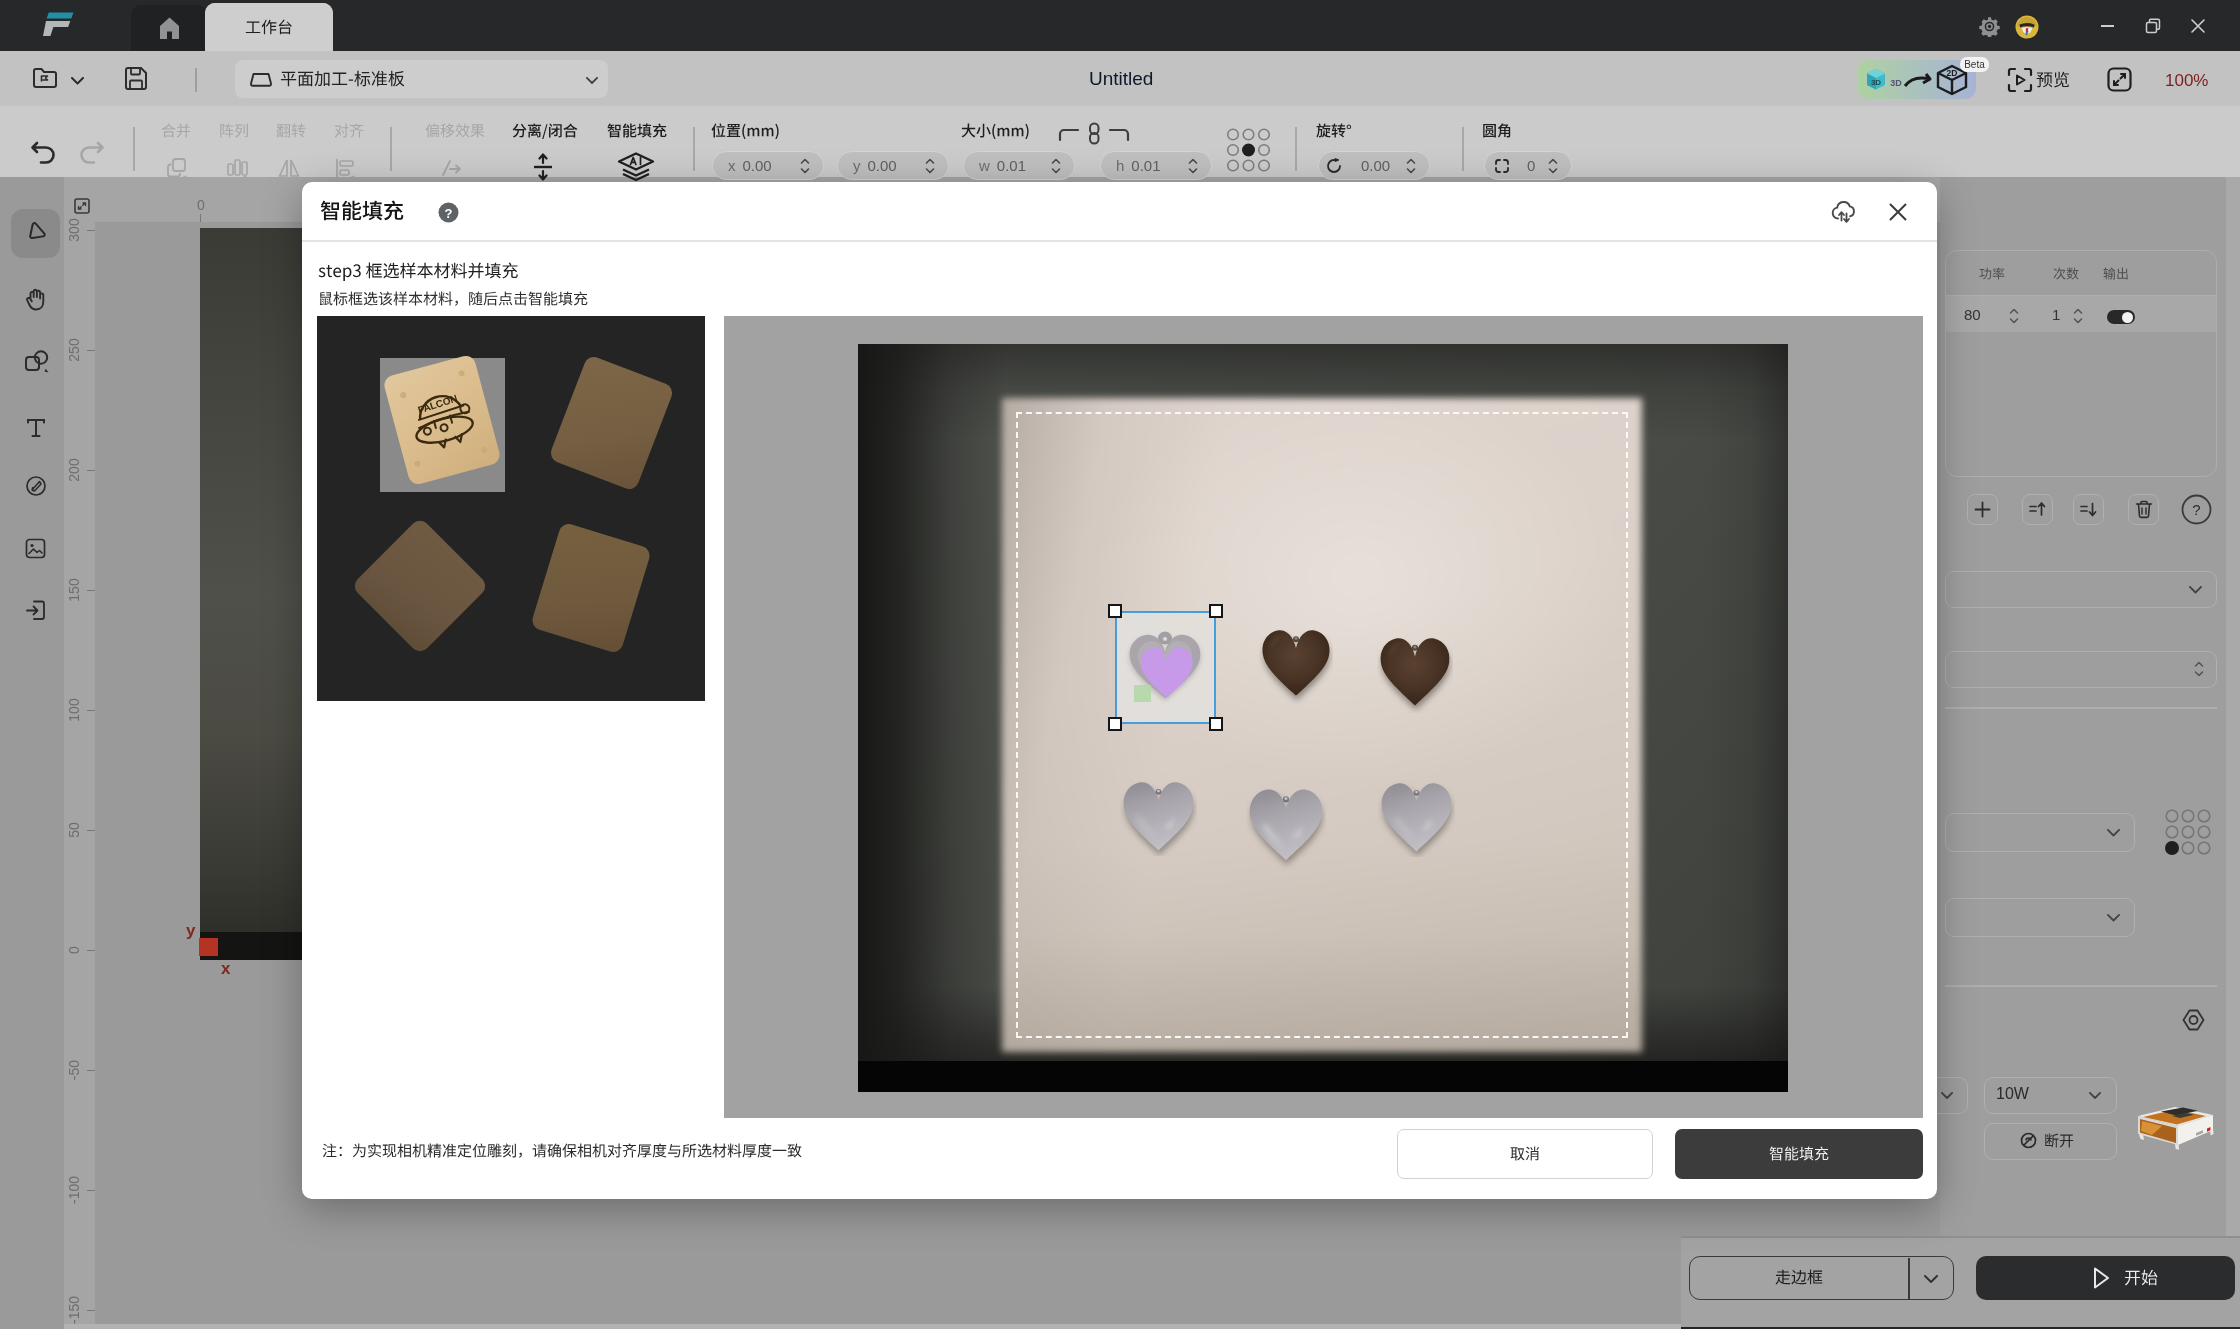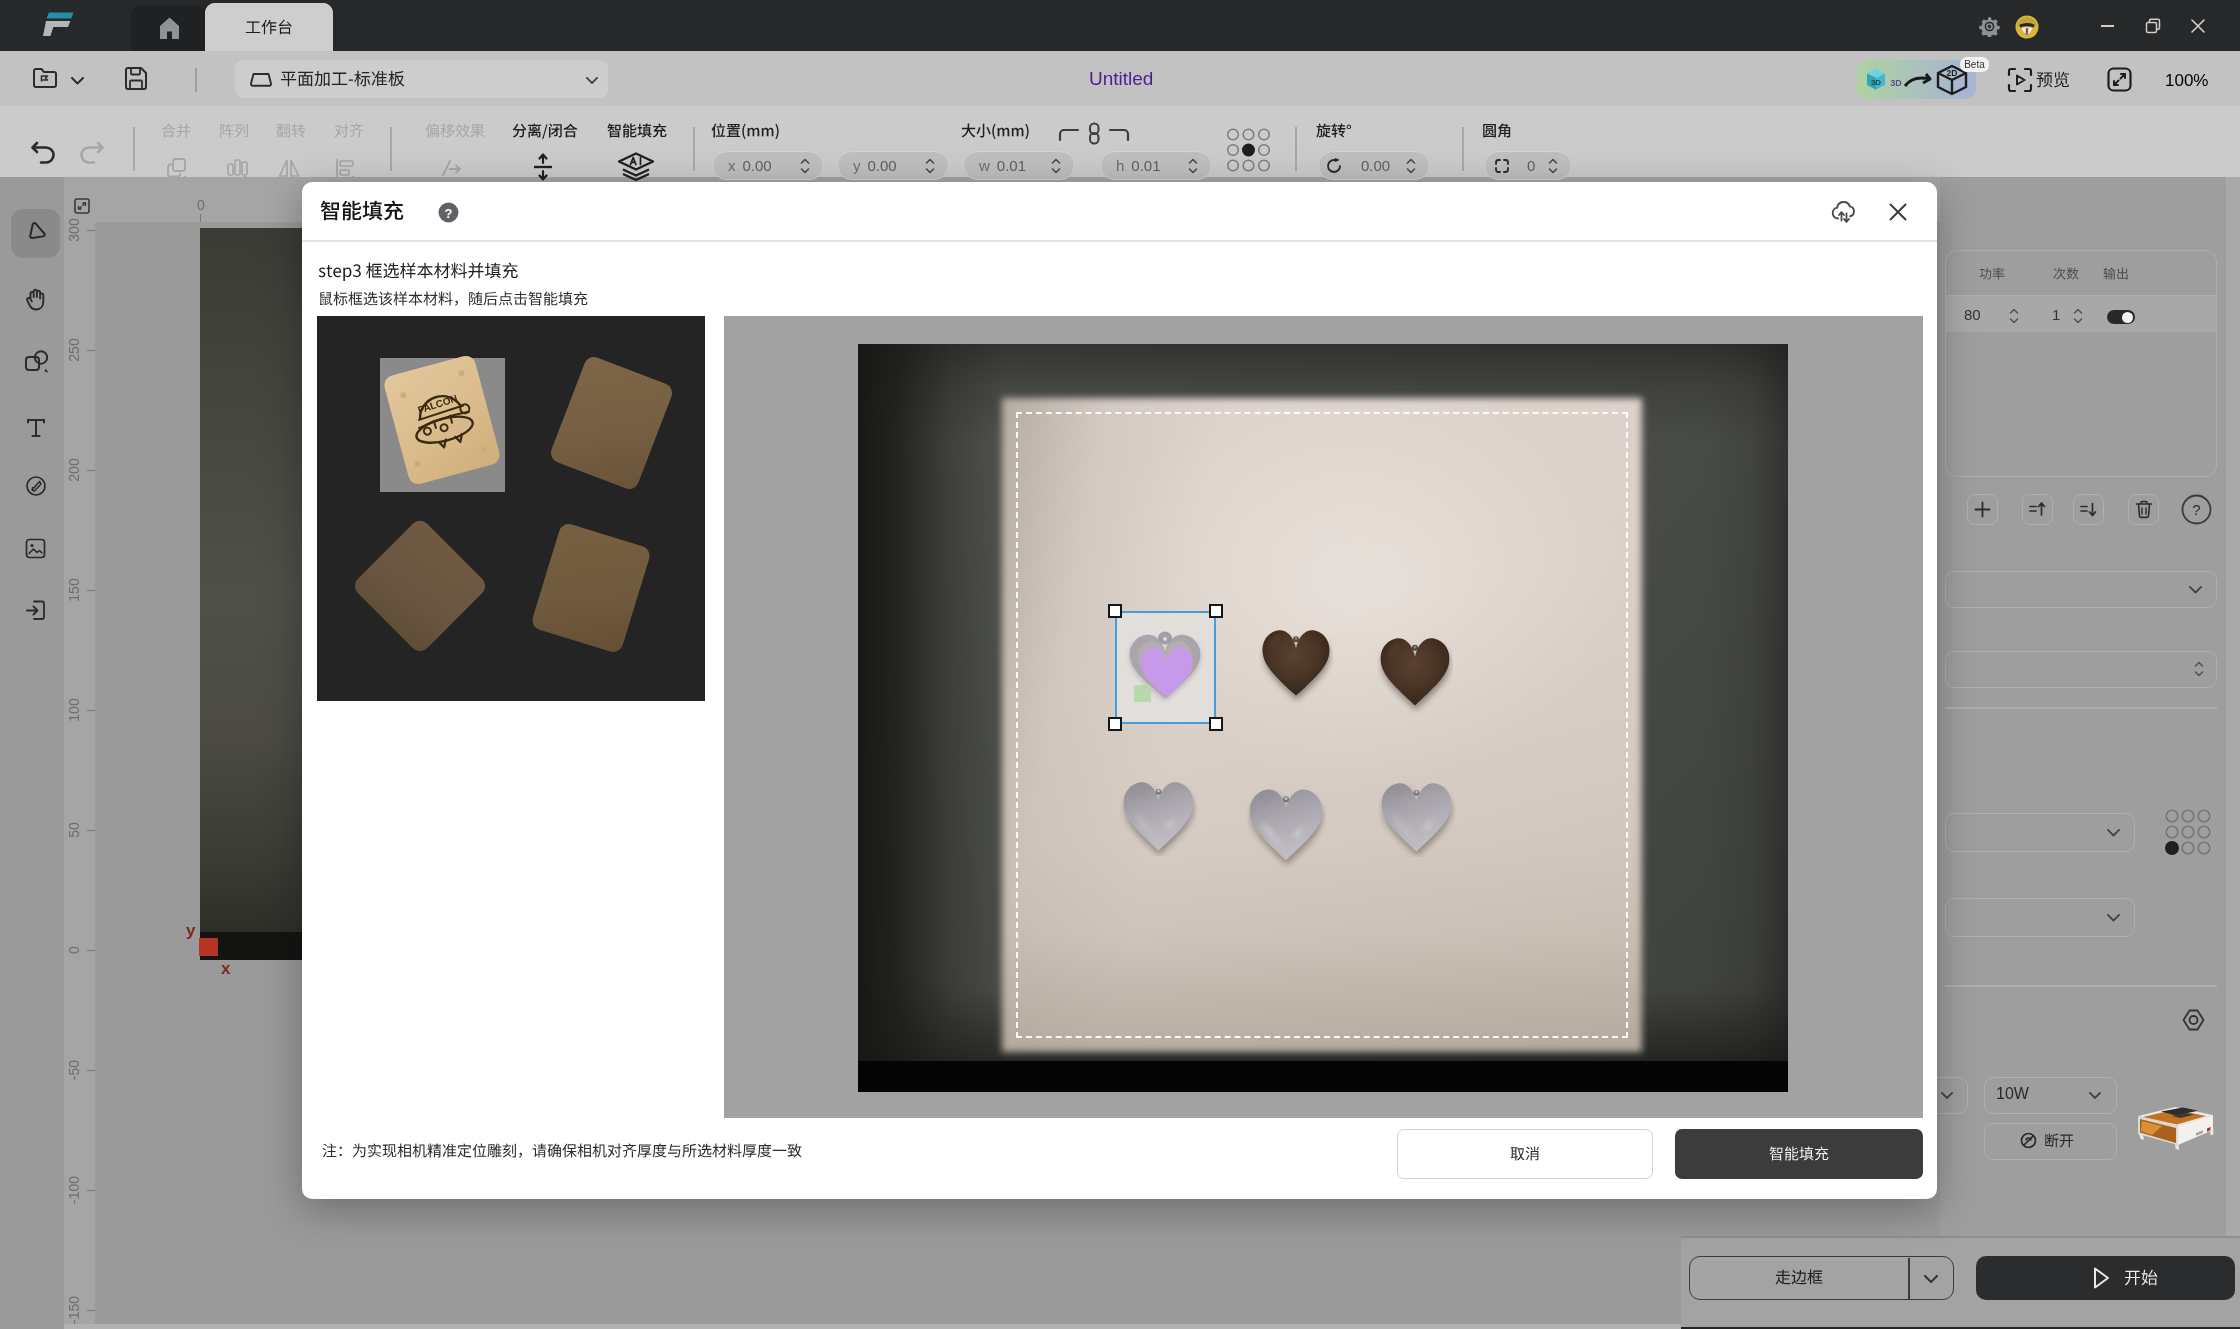--- a/index.html
+++ b/index.html
@@ -128,21 +128,21 @@
 <path d="M4.5 2 H19.5 L22 11.5 a1.8 1.8 0 0 1 -1.8 2.3 H3.8 A1.8 1.8 0 0 1 2 11.5 Z" fill="none" stroke="#2c2c2c" stroke-width="1.9" stroke-linejoin="round"></path>
     </svg>
     <div class="a" style="left:280.0px;top:69.7px">
       <svg width="124.9" height="18.7" viewBox="0 0 124.9 18.7">
         <path fill="#222" d="M3.0 4.2C3.6 5.5 4.3 7.2 4.5 8.2L5.7 7.8C5.5 6.8 4.8 5.1 4.1 3.9ZM12.8 3.8C12.4 5.1 11.6 6.8 11.0 7.9L12.1 8.2C12.8 7.2 13.5 5.6 14.2 4.2ZM0.9 9.0V10.3H7.8V16.3H9.1V10.3H16.1V9.0H9.1V3.1H15.2V1.8H1.8V3.1H7.8V9.0Z M23.6 9.3H27.2V11.2H23.6ZM23.6 8.2V6.4H27.2V8.2ZM23.6 12.2H27.2V14.2H23.6ZM18.0 1.8V3.0H24.5C24.4 3.7 24.2 4.5 24.1 5.2H18.8V16.3H20.0V15.4H30.9V16.3H32.2V5.2H25.4L26.0 3.0H33.1V1.8ZM20.0 14.2V6.4H22.4V14.2ZM30.9 14.2H28.4V6.4H30.9Z M43.7 2.8V16.1H44.9V14.8H48.2V15.9H49.5V2.8ZM44.9 13.6V4.0H48.2V13.6ZM37.3 0.9 37.3 3.9H34.9V5.2H37.3C37.1 9.4 36.6 13.2 34.5 15.5C34.8 15.7 35.3 16.0 35.5 16.3C37.8 13.8 38.4 9.8 38.5 5.2H41.1C41.0 11.7 40.8 14.0 40.4 14.5C40.3 14.7 40.1 14.8 39.9 14.8C39.6 14.8 38.8 14.8 38.0 14.7C38.2 15.1 38.4 15.6 38.4 16.0C39.2 16.0 40.0 16.1 40.4 16.0C40.9 15.9 41.2 15.8 41.5 15.3C42.1 14.6 42.2 12.1 42.3 4.6C42.3 4.4 42.3 3.9 42.3 3.9H38.5L38.6 0.9Z M51.9 13.7V15.0H67.2V13.7H60.2V3.9H66.3V2.6H52.8V3.9H58.8V13.7Z M68.8 10.8H73.1V9.6H68.8Z M81.8 2.0V3.2H89.2V2.0ZM87.1 9.4C87.9 11.1 88.7 13.3 89.0 14.7L90.2 14.3C89.9 12.9 89.1 10.8 88.2 9.1ZM82.2 9.1C81.8 10.9 81.0 12.8 80.1 14.0C80.4 14.1 80.9 14.5 81.1 14.7C82.0 13.4 82.9 11.4 83.4 9.4ZM81.1 6.0V7.2H84.7V14.7C84.7 14.9 84.6 14.9 84.4 15.0C84.2 15.0 83.4 15.0 82.5 14.9C82.7 15.3 82.8 15.9 82.9 16.3C84.1 16.3 84.9 16.2 85.4 16.0C85.8 15.8 86.0 15.4 86.0 14.7V7.2H90.2V6.0ZM77.3 0.7V4.3H74.7V5.5H77.1C76.5 7.6 75.4 10.0 74.3 11.3C74.5 11.6 74.9 12.2 75.0 12.5C75.9 11.4 76.7 9.6 77.3 7.8V16.3H78.6V7.4C79.2 8.2 79.9 9.3 80.2 9.8L80.9 8.8C80.6 8.4 79.1 6.5 78.6 5.9V5.5H80.8V4.3H78.6V0.7Z M91.7 2.0C92.6 3.1 93.6 4.8 94.0 5.8L95.2 5.2C94.7 4.2 93.7 2.6 92.8 1.4ZM91.7 14.9 93.0 15.5C93.8 13.9 94.7 11.7 95.5 9.8L94.3 9.2C93.6 11.2 92.5 13.5 91.7 14.9ZM98.3 8.2H101.9V10.5H98.3ZM98.3 7.1V4.8H101.9V7.1ZM101.2 1.3C101.7 2.0 102.2 3.0 102.5 3.7H98.6C99.0 2.9 99.3 2.0 99.7 1.1L98.5 0.8C97.6 3.5 96.2 6.0 94.5 7.6C94.8 7.8 95.2 8.3 95.4 8.5C96.0 7.9 96.6 7.2 97.1 6.4V16.3H98.3V15.1H107.1V14.0H103.1V11.6H106.4V10.5H103.1V8.2H106.4V7.1H103.1V4.8H106.8V3.7H102.6L103.6 3.2C103.4 2.5 102.8 1.5 102.3 0.8ZM98.3 11.6H101.9V14.0H98.3Z M111.2 0.7V4.0H108.9V5.2H111.1C110.6 7.5 109.5 10.2 108.4 11.6C108.7 11.9 109.0 12.5 109.1 12.8C109.9 11.7 110.7 9.8 111.2 7.8V16.3H112.4V7.2C112.9 8.1 113.4 9.1 113.7 9.7L114.4 8.7C114.2 8.2 112.9 6.3 112.4 5.7V5.2H114.5V4.0H112.4V0.7ZM122.8 1.0C121.1 1.7 117.8 2.1 115.2 2.3V6.4C115.2 9.1 115.0 13.0 113.1 15.6C113.4 15.8 113.9 16.2 114.2 16.4C116.0 13.7 116.4 9.7 116.4 6.9H116.9C117.4 9.0 118.2 10.9 119.2 12.5C118.1 13.8 116.8 14.7 115.4 15.3C115.7 15.5 116.0 16.0 116.2 16.3C117.6 15.7 118.8 14.8 119.9 13.6C120.9 14.8 122.1 15.7 123.5 16.4C123.7 16.0 124.0 15.5 124.3 15.3C122.9 14.7 121.7 13.8 120.8 12.6C122.0 10.9 122.9 8.7 123.4 5.9L122.6 5.7L122.4 5.7H116.4V3.3C119.0 3.1 121.9 2.8 123.7 2.0ZM122.0 6.9C121.5 8.7 120.9 10.2 120.0 11.5C119.1 10.1 118.5 8.6 118.1 6.9Z"></path>
       </svg>
     </div>
     <svg class="a" style="left:586.0px;top:77.0px" width="12" height="7.8" viewBox="0 0 12 7.8">
       <path d="M0.9 0.9 L6.0 6.0 L11.1 0.9" fill="none" stroke="#444" stroke-width="1.8" stroke-linecap="round" stroke-linejoin="round"></path>
     </svg>
-    <div class="a" style="left:1089px;top:68px;width:80px;height:24px;font-size:19px;color:#4c1d95">Untitled</div>
+    <div class="a" style="left:1089px;top:68px;width:80px;height:24px;font-size:19px;color:#0f172a">Untitled</div>
     <div class="a" style="left:1857px;top:60px;width:119px;height:39px;border-radius:11px;background:linear-gradient(90deg,#aed2a0 0%,#abc3bb 45%,#a7b3d6 100%)"></div>
     <svg class="a" style="left:1864px;top:66px" width="50" height="28" viewBox="0 0 50 28">
 <path d="M12 3 L21 7.5 V19 L12 23.5 L3 19 V7.5 Z" fill="#41b9c8"></path>
 <path d="M12 3 L21 7.5 L12 12 L3 7.5 Z" fill="#6fd3de"></path>
 <path d="M12 12 V23.5 L3 19 V7.5 Z" fill="#2fa5b5"></path>
 <text x="12" y="19" font-family="Liberation Sans" font-size="8" font-weight="bold" fill="#1a4a52" text-anchor="middle">3D</text>
 <text x="32" y="20" font-family="Liberation Sans" font-size="9" font-weight="bold" fill="#557" text-anchor="middle">3D</text>
     </svg>
     <svg class="a" style="left:1903px;top:73px" width="30" height="18" viewBox="0 0 30 18">
 <path d="M2 13 Q10 2 27 6 L23 1 M27 6 L20 10" fill="none" stroke="#1a1a1a" stroke-width="3" stroke-linejoin="round"></path>
@@ -158,21 +158,21 @@
     </svg>
     <div class="a" style="left:2036.0px;top:70.7px">
       <svg width="34.0" height="18.7" viewBox="0 0 34.0 18.7">
         <path fill="#1e1e1e" d="M11.4 6.5V9.9C11.4 11.7 11.0 14.0 7.0 15.3C7.3 15.6 7.6 16.0 7.8 16.2C12.1 14.7 12.6 12.1 12.6 10.0V6.5ZM12.3 13.5C13.4 14.3 14.8 15.5 15.4 16.3L16.3 15.4C15.6 14.7 14.2 13.5 13.2 12.7ZM1.5 4.6C2.5 5.3 3.9 6.3 4.8 7.0H0.6V8.1H3.5V14.8C3.5 15.0 3.4 15.1 3.1 15.1C2.9 15.1 2.1 15.1 1.2 15.1C1.4 15.4 1.6 15.9 1.6 16.3C2.8 16.3 3.6 16.3 4.0 16.1C4.5 15.9 4.7 15.5 4.7 14.8V8.1H6.5C6.2 9.0 5.8 10.0 5.5 10.6L6.5 10.9C7.0 9.9 7.5 8.4 7.9 7.1L7.1 6.9L7.0 7.0H5.8L6.1 6.5C5.7 6.2 5.2 5.8 4.6 5.4C5.6 4.5 6.7 3.2 7.4 2.0L6.6 1.4L6.4 1.5H1.0V2.6H5.6C5.0 3.4 4.4 4.2 3.7 4.8L2.2 3.8ZM8.5 4.3V12.4H9.7V5.5H14.4V12.3H15.6V4.3H12.3L12.9 2.6H16.3V1.4H7.9V2.6H11.5C11.4 3.1 11.2 3.8 11.1 4.3Z M27.9 4.3C28.8 5.1 29.8 6.3 30.2 7.1L31.3 6.5C30.9 5.8 30.0 4.7 29.0 3.9ZM19.0 1.6V6.4H20.2V1.6ZM22.5 0.8V7.0H23.7V0.8ZM26.0 11.8V14.5C26.0 15.8 26.4 16.1 28.1 16.1C28.4 16.1 30.7 16.1 31.1 16.1C32.4 16.1 32.8 15.6 32.9 13.7C32.6 13.6 32.1 13.4 31.8 13.2C31.7 14.8 31.6 15.0 30.9 15.0C30.4 15.0 28.6 15.0 28.2 15.0C27.4 15.0 27.3 14.9 27.3 14.5V11.8ZM24.8 9.4V10.7C24.8 12.1 24.3 14.0 18.1 15.3C18.4 15.6 18.8 16.1 18.9 16.4C25.3 14.8 26.1 12.5 26.1 10.8V9.4ZM20.3 7.5V12.9H21.6V8.6H29.6V12.8H30.9V7.5ZM27.0 0.7C26.5 2.6 25.7 4.5 24.7 5.8C25.0 5.9 25.5 6.2 25.8 6.4C26.3 5.6 26.9 4.7 27.3 3.6H32.9V2.4H27.7C27.9 1.9 28.1 1.4 28.2 0.9Z"></path>
       </svg>
     </div>
     <svg class="a" style="left:2107px;top:67px" width="25" height="25" viewBox="0 0 25 25">
 <rect x="1.5" y="1.5" width="22" height="22" rx="5" fill="none" stroke="#1e1e1e" stroke-width="2.2"></rect>
 <path d="M14 7 h4 v4 M11 18 H7 v-4 M18 7 l-4.5 4.5 M7 18 l4.5 -4.5" fill="none" stroke="#1e1e1e" stroke-width="2" stroke-linecap="round"></path>
     </svg>
-    <div class="a" style="left:2165px;top:71px;width:60px;height:20px;font-size:17px;color:#000000">100%</div>
+    <div class="a" style="left:2165px;top:71px;width:60px;height:20px;font-size:17px;color:#7f1d1d">100%</div>
     <div class="a" style="left:0;top:106px;width:2240px;height:71px;background:#cbcbcb"></div>
     <svg class="a" style="left:30px;top:141px" width="26" height="24" viewBox="0 0 26 24">
 <path d="M7 2 L2.5 6.5 L7 11 M3 6.5 H16 a7.5 7.5 0 0 1 0 15 H11" fill="none" stroke="#2b2b2b" stroke-width="2.6" stroke-linecap="round" stroke-linejoin="round"></path>
     </svg>
     <svg class="a" style="left:79px;top:141px" width="26" height="24" viewBox="0 0 26 24">
 <path d="M19 2 L23.5 6.5 L19 11 M23 6.5 H10 a7.5 7.5 0 0 0 0 15 H15" fill="none" stroke="#a6a6a6" stroke-width="2.6" stroke-linecap="round" stroke-linejoin="round"></path>
     </svg>
     <div class="a" style="left:133px;top:127px;width:1.5px;height:44px;background:#a8a8a8"></div>
     <div class="a" style="left:161.0px;top:122.8px">
       <svg width="30.0" height="16.5" viewBox="0 0 30.0 16.5">

